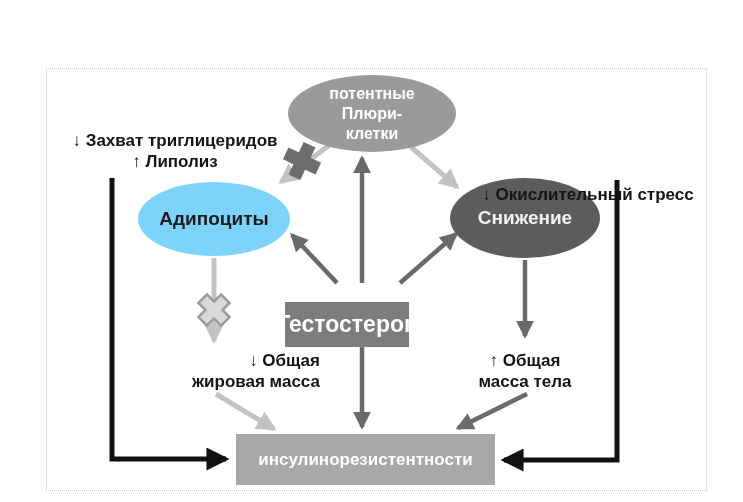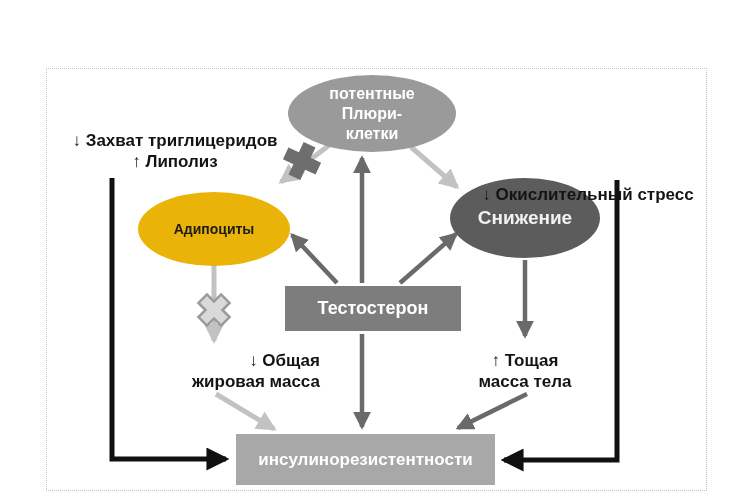--- a/index.html
+++ b/index.html
@@ -19,30 +19,30 @@
   .node{
     position:absolute;display:flex;align-items:center;justify-content:center;
     text-align:center;font-weight:bold;box-sizing:border-box;
   }
   .ellipse{border-radius:50%;}
   #node-pluripotent{
     left:288px;top:75px;width:168px;height:77px;
     background:#9a9a9a;color:#ffffff;font-size:16px;line-height:20px;
   }
   #node-adipocytes{
-    left:138px;top:192px;width:152px;height:74px;
-    background:#eab308;color:#1c1c1c;font-size:14px;
+    left:138px;top:182px;width:152px;height:74px;
+    background:#7dd3fc;color:#1c1c1c;font-size:19px;
   }
   #node-myocytes{
     left:450px;top:178px;width:150px;height:80px;
     background:#5c5c5c;color:#f2f2f2;font-size:19px;
   }
   #node-testosterone{
-    left:285px;top:286px;width:176px;height:45px;
-    background:#7d7d7d;color:#ffffff;font-size:18px;
+    left:285px;top:302px;width:124px;height:45px;
+    background:#7d7d7d;color:#ffffff;font-size:23px;
   }
   #node-outcome{
     left:236px;top:434px;width:259px;height:51px;
     background:#a8a8a8;color:#ffffff;font-size:17px;line-height:23px;
   }
   .annot{
     position:absolute;text-align:center;font-weight:bold;
     color:#141414;font-size:17px;line-height:21px;
   }
   #annot-left{left:51px;top:130px;width:248px;}
@@ -128,17 +128,17 @@
   <div class="annot" id="annot-right">
     <span class="line">↓ Окислительный стресс</span>
   </div>
 
   <div class="annot" id="annot-fat">
     <span class="line">↓ Общая</span>
     <span class="line">жировая масса</span>
   </div>
 
   <div class="annot" id="annot-lean">
-    <span class="line">↑ Тощая</span>
+    <span class="line">↑ Общая</span>
     <span class="line">масса тела</span>
   </div>
 
 </div>
 
 </body></html>

